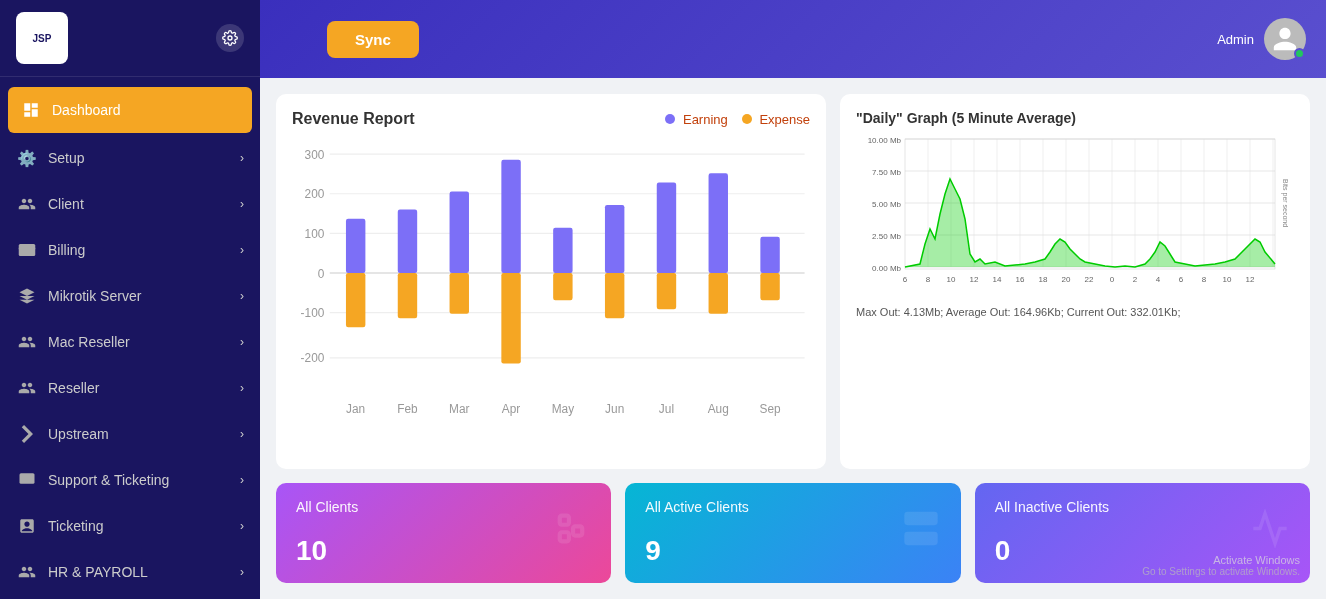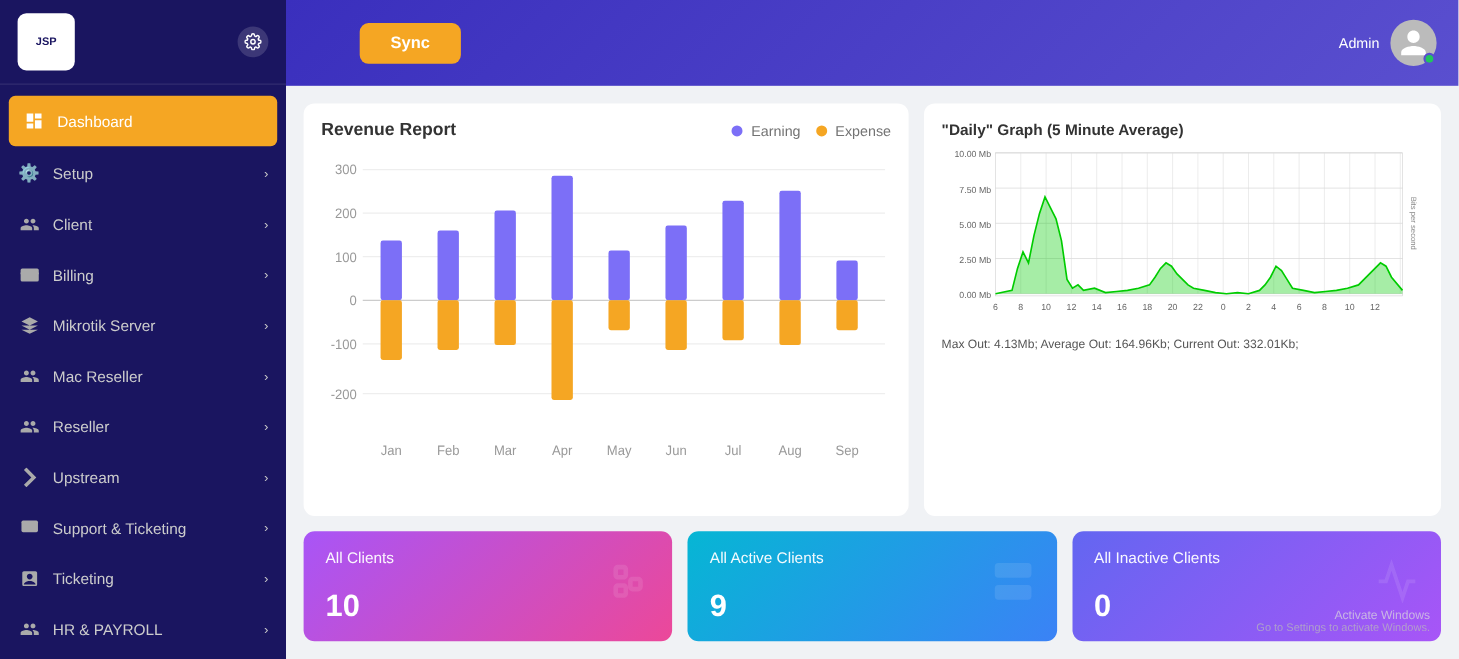--- a/index.html
+++ b/index.html
@@ -181,21 +181,21 @@
       font-size: 16px;
       font-weight: 600;
       color: #333;
     }
     .legend {
       margin-left: auto;
       display: flex;
       align-items: center;
       gap: 14px;
       font-size: 13px;
-      color: #737373;
+      color: #c2410c;
     }
     .legend-dot {
       width: 10px;
       height: 10px;
       border-radius: 50%;
       display: inline-block;
       margin-right: 4px;
     }
     .chart-area {
       flex: 1;

